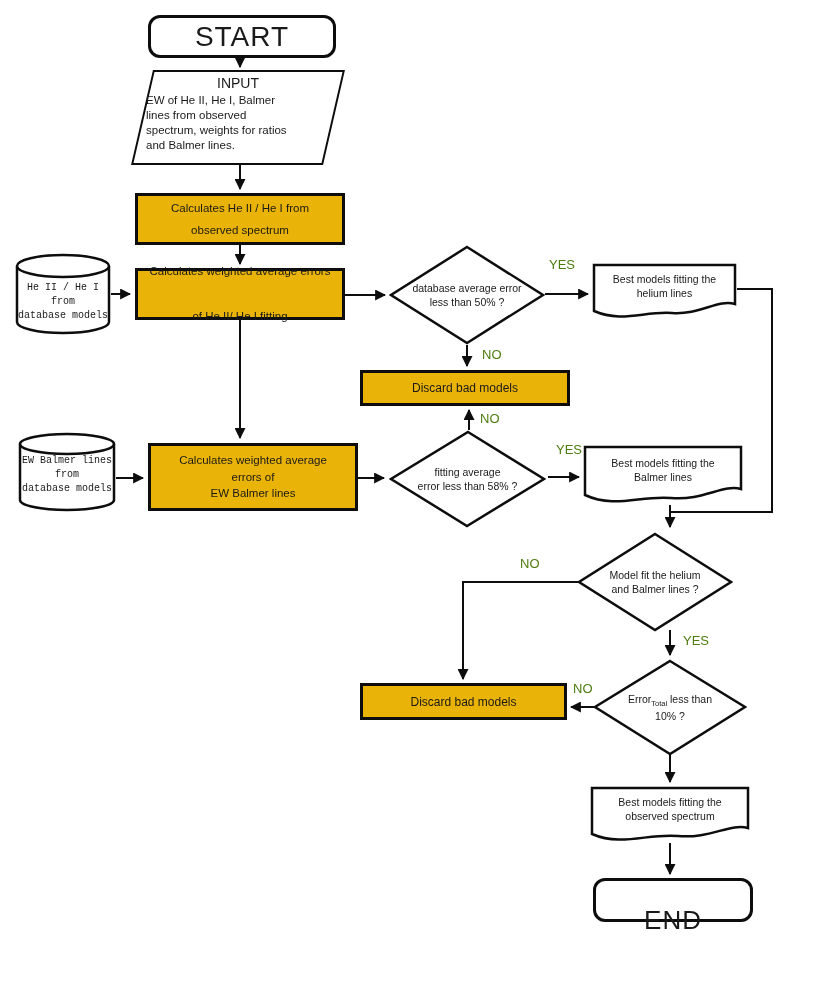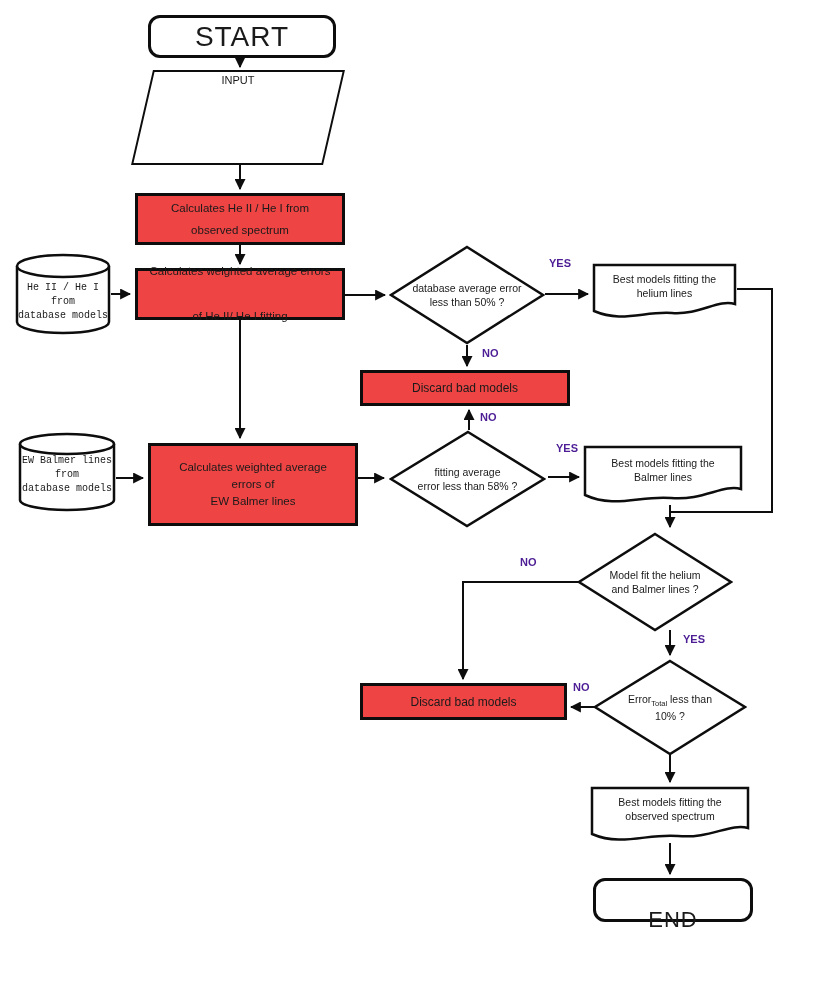--- a/index.html
+++ b/index.html
@@ -1,32 +1,32 @@
 <!DOCTYPE html>
 <html><head>
 <meta charset="utf-8">
 <style>
   html,body{margin:0;padding:0;background:#ffffff;}
   #canvas{
     position:relative;width:830px;height:1003px;background:#ffffff;overflow:hidden;
     font-family:"Liberation Sans","DejaVu Sans",sans-serif;color:#1a1a1a;
   }
   .node{position:absolute;box-sizing:border-box;}
-  .rectbox{border:3px solid #0d0d0d;background:#ef4444;display:flex;flex-direction:column;
+  .rectbox{border:3px solid #0d0d0d;background:#eab308;display:flex;flex-direction:column;
     align-items:center;justify-content:center;text-align:center;}
   .terminator{border:3px solid #0d0d0d;border-radius:12px;background:#fff;
     display:flex;align-items:center;justify-content:center;}
   .big-label{font-size:28px;font-weight:500;letter-spacing:1px;}
   .txt{font-size:11.5px;line-height:1.45;}
   .txt-sm{font-size:10.5px;line-height:1.35;}
   .txt-xs{font-size:10px;line-height:1.4;font-family:Liberation Mono, monospace;}
   .shape-svg{position:absolute;left:0;top:0;width:100%;height:100%;display:block;}
   .overlay{position:absolute;left:0;right:0;text-align:center;}
   .skewed{border:2.5px solid #0d0d0d;background:#fff;transform:skewX(-13deg);}
-  .flow-label{position:absolute;font-size:11px;color:#4c1d95;font-weight:bold;}
+  .flow-label{position:absolute;font-size:13px;color:#4d7c0f;}
   .line{display:block;}
   sub{font-size:7.5px;}
 </style>
 </head>
 <body>
 
 <div id="canvas">
 
   <svg class="shape-svg" width="830" height="1003" viewBox="0 0 830 1003">
     <defs>
@@ -56,21 +56,27 @@
       <path d="M670,843 L670,874" marker-end="url(#ah)"></path>
     </g>
   </svg>
 
   <div class="node terminator" style="left:148px;top:15px;width:188px;height:43px;">
     <span class="big-label">START</span>
   </div>
 
   <div class="node skewed" style="left:142px;top:70px;width:192px;height:95px;"></div>
   <div class="node" style="left:140px;top:73px;width:196px;">
-    <div class="txt" style="text-align:center;font-size:11px;">INPUT</div>
+    <div class="txt" style="text-align:center;font-size:14px;">INPUT</div>
+    <div class="txt" style="padding-left:6px;font-size:11.5px;line-height:1.3;">
+      <span class="line">EW of He II, He I,  Balmer</span>
+      <span class="line">lines  from observed</span>
+      <span class="line">spectrum, weights for ratios</span>
+      <span class="line">and Balmer lines.</span>
+    </div>
   </div>
 
   <div class="node rectbox txt" style="left:135px;top:193px;width:210px;height:52px;gap:5px;">
     <span class="line">Calculates   He II / He I  from</span>
     <span class="line">observed spectrum</span>
   </div>
 
   <div class="node rectbox txt" style="left:135px;top:268px;width:210px;height:52px;gap:28px;">
     <span class="line">Calculates weighted average errors</span>
     <span class="line">of He II/ He I fitting</span>
@@ -116,21 +122,21 @@
       <path d="M2,12 L2,68 A47,10 0 0 0 96,68 L96,12" fill="#fff" stroke="#0d0d0d" stroke-width="2.5"></path>
       <ellipse cx="49" cy="12" rx="47" ry="10" fill="#fff" stroke="#0d0d0d" stroke-width="2.5"></ellipse>
     </svg>
     <div class="overlay txt-xs" style="top:22px;">
       <span class="line">EW Balmer lines</span>
       <span class="line">from</span>
       <span class="line">database models</span>
     </div>
   </div>
 
-  <div class="node rectbox txt" style="left:148px;top:443px;width:210px;height:83px;">
+  <div class="node rectbox txt" style="left:148px;top:443px;width:210px;height:68px;">
     <span class="line">Calculates  weighted average</span>
     <span class="line">errors of</span>
     <span class="line">EW Balmer lines</span>
   </div>
 
   <div class="node" style="left:389px;top:430px;width:157px;height:98px;">
     <svg class="shape-svg" viewBox="0 0 157 98">
       <polygon points="79,2 155,49 78,96 2,49" fill="#fff" stroke="#0d0d0d" stroke-width="2.5"></polygon>
     </svg>
     <div class="overlay txt-sm" style="top:35px;">
@@ -177,21 +183,21 @@
     <svg class="shape-svg" viewBox="0 0 160 58">
       <path d="M2,2 L158,2 L158,42 C140,37 120,53 88,50 C58,47 32,61 2,48 Z" fill="#fff" stroke="#0d0d0d" stroke-width="2.5"></path>
     </svg>
     <div class="overlay txt-sm" style="top:9px;">
       <span class="line">Best models fitting the</span>
       <span class="line">observed spectrum</span>
     </div>
   </div>
 
   <div class="node terminator" style="left:593px;top:878px;width:160px;height:44px;">
-    <span class="big-label" style="font-size:22px;margin-top:40px;">END</span>
+    <span class="big-label" style="font-size:26px;margin-top:40px;">END</span>
   </div>
 
   <div class="flow-label" style="left:549px;top:257px;">YES</div>
   <div class="flow-label" style="left:482px;top:347px;">NO</div>
   <div class="flow-label" style="left:480px;top:411px;">NO</div>
   <div class="flow-label" style="left:556px;top:442px;">YES</div>
   <div class="flow-label" style="left:520px;top:556px;">NO</div>
   <div class="flow-label" style="left:683px;top:633px;">YES</div>
   <div class="flow-label" style="left:573px;top:681px;">NO</div>
 

